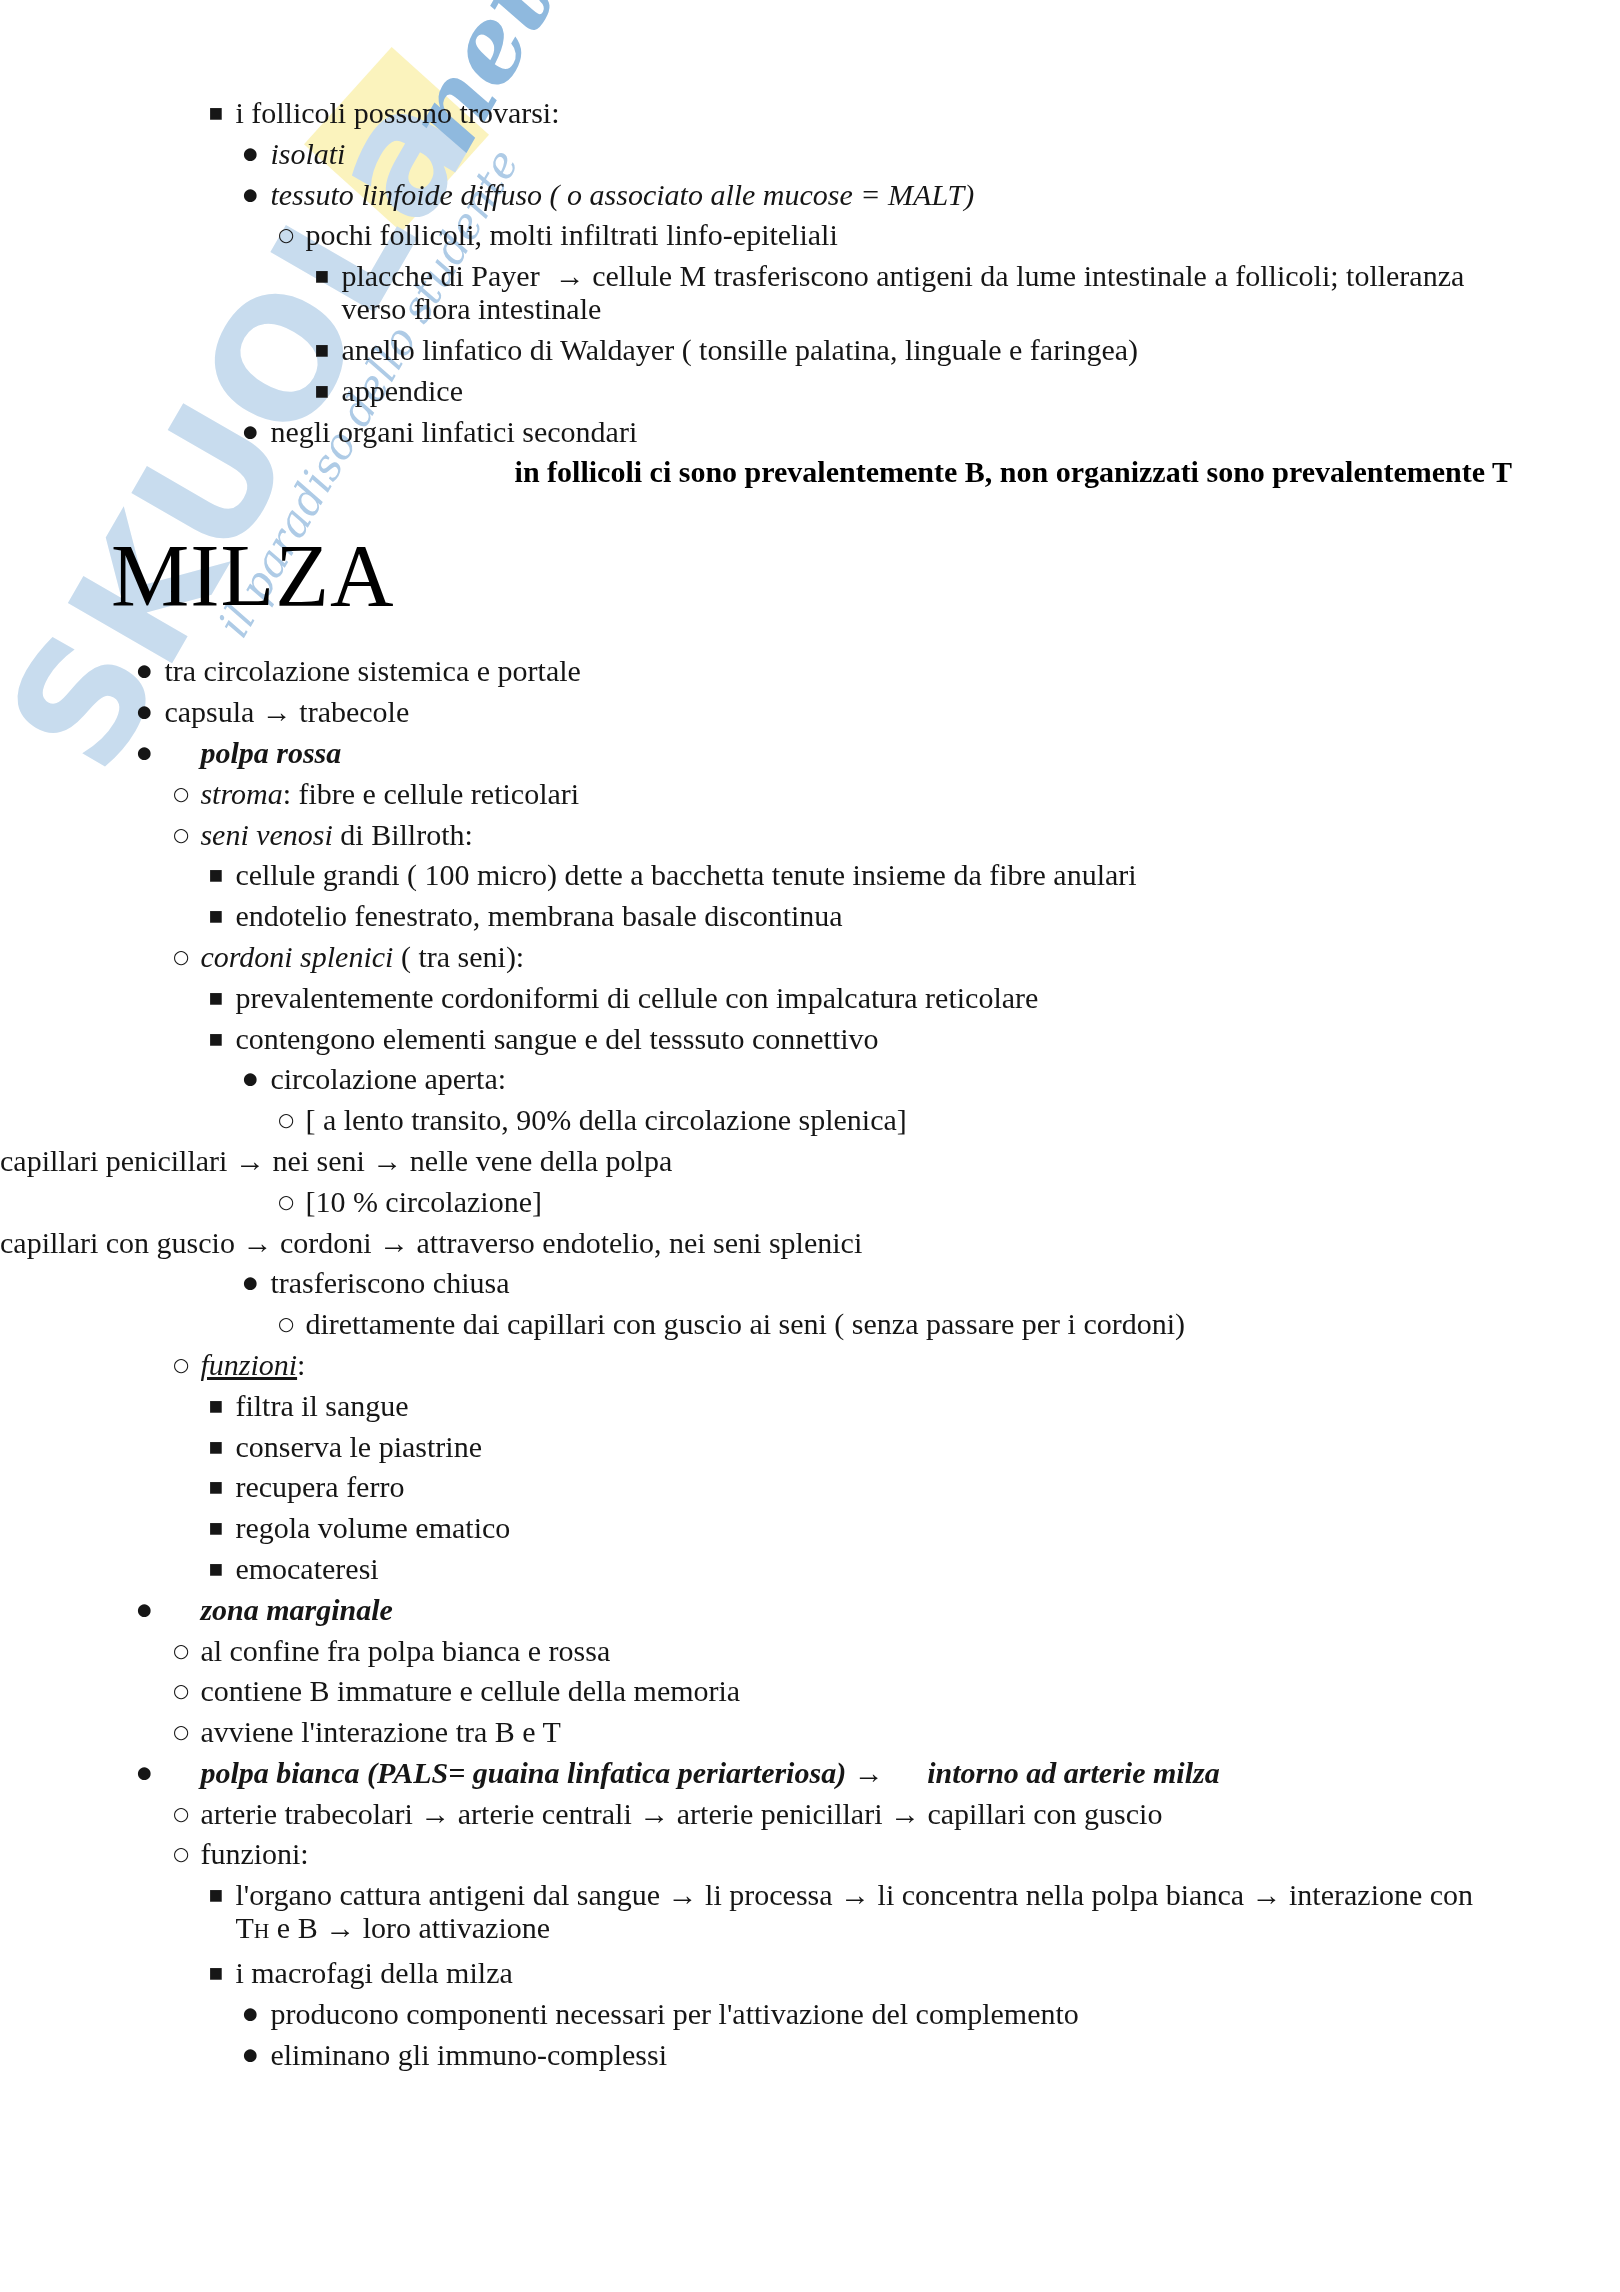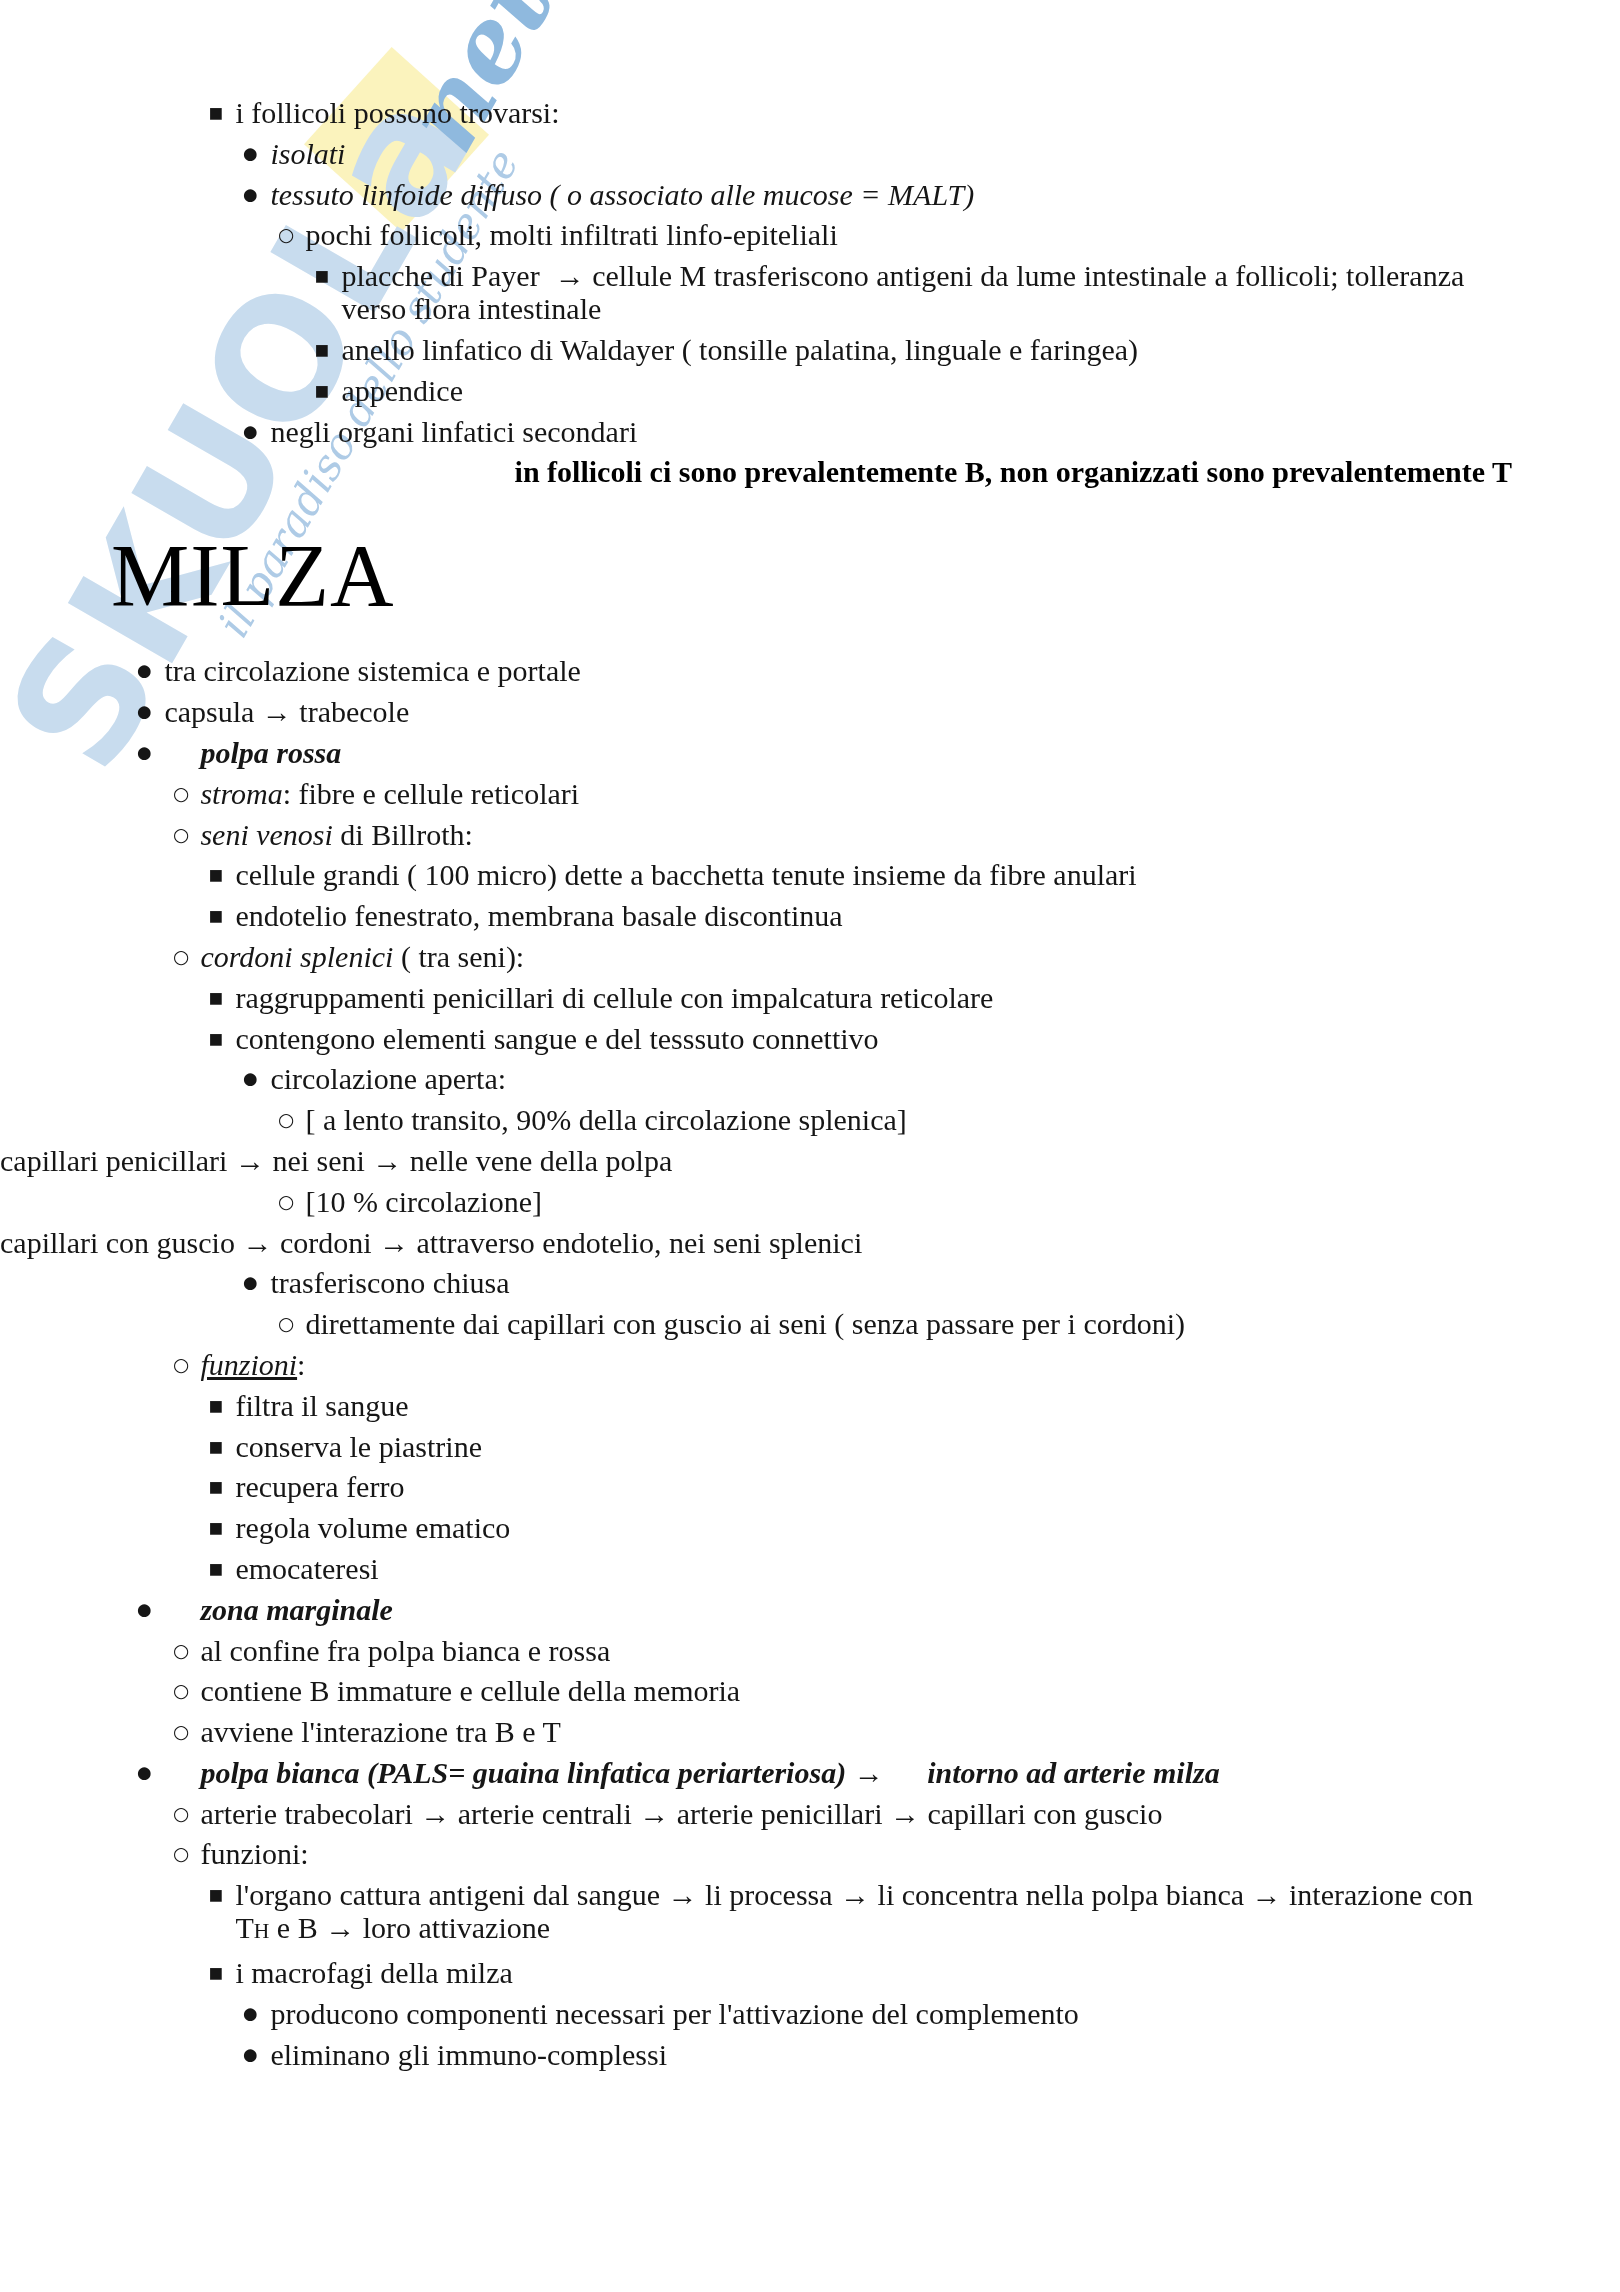--- a/index.html
+++ b/index.html
@@ -152,21 +152,21 @@
         <div class="row" style="padding-left: 208px;">
           <span class="bullet b-square">▪</span>
           <span class="txt"><span>endotelio fenestrato, membrana basale discontinua</span></span>
         </div>
         <div class="row" style="padding-left: 173px;">
           <span class="bullet b-circle">○</span>
           <span class="txt"><span class="s-i">cordoni splenici</span><span> ( tra seni):</span></span>
         </div>
         <div class="row" style="padding-left: 208px;">
           <span class="bullet b-square">▪</span>
-          <span class="txt"><span>raggruppamenti penicillari di cellule con impalcatura reticolare</span></span>
+          <span class="txt"><span>prevalentemente cordoniformi di cellule con impalcatura reticolare</span></span>
         </div>
         <div class="row" style="padding-left: 208px;">
           <span class="bullet b-square">▪</span>
           <span class="txt"><span>contengono elementi sangue e del tesssuto connettivo</span></span>
         </div>
         <div class="row" style="padding-left: 243px;">
           <span class="bullet b-disc">●</span>
           <span class="txt"><span>circolazione aperta:</span></span>
         </div>
         <div class="row" style="padding-left: 278px;">

